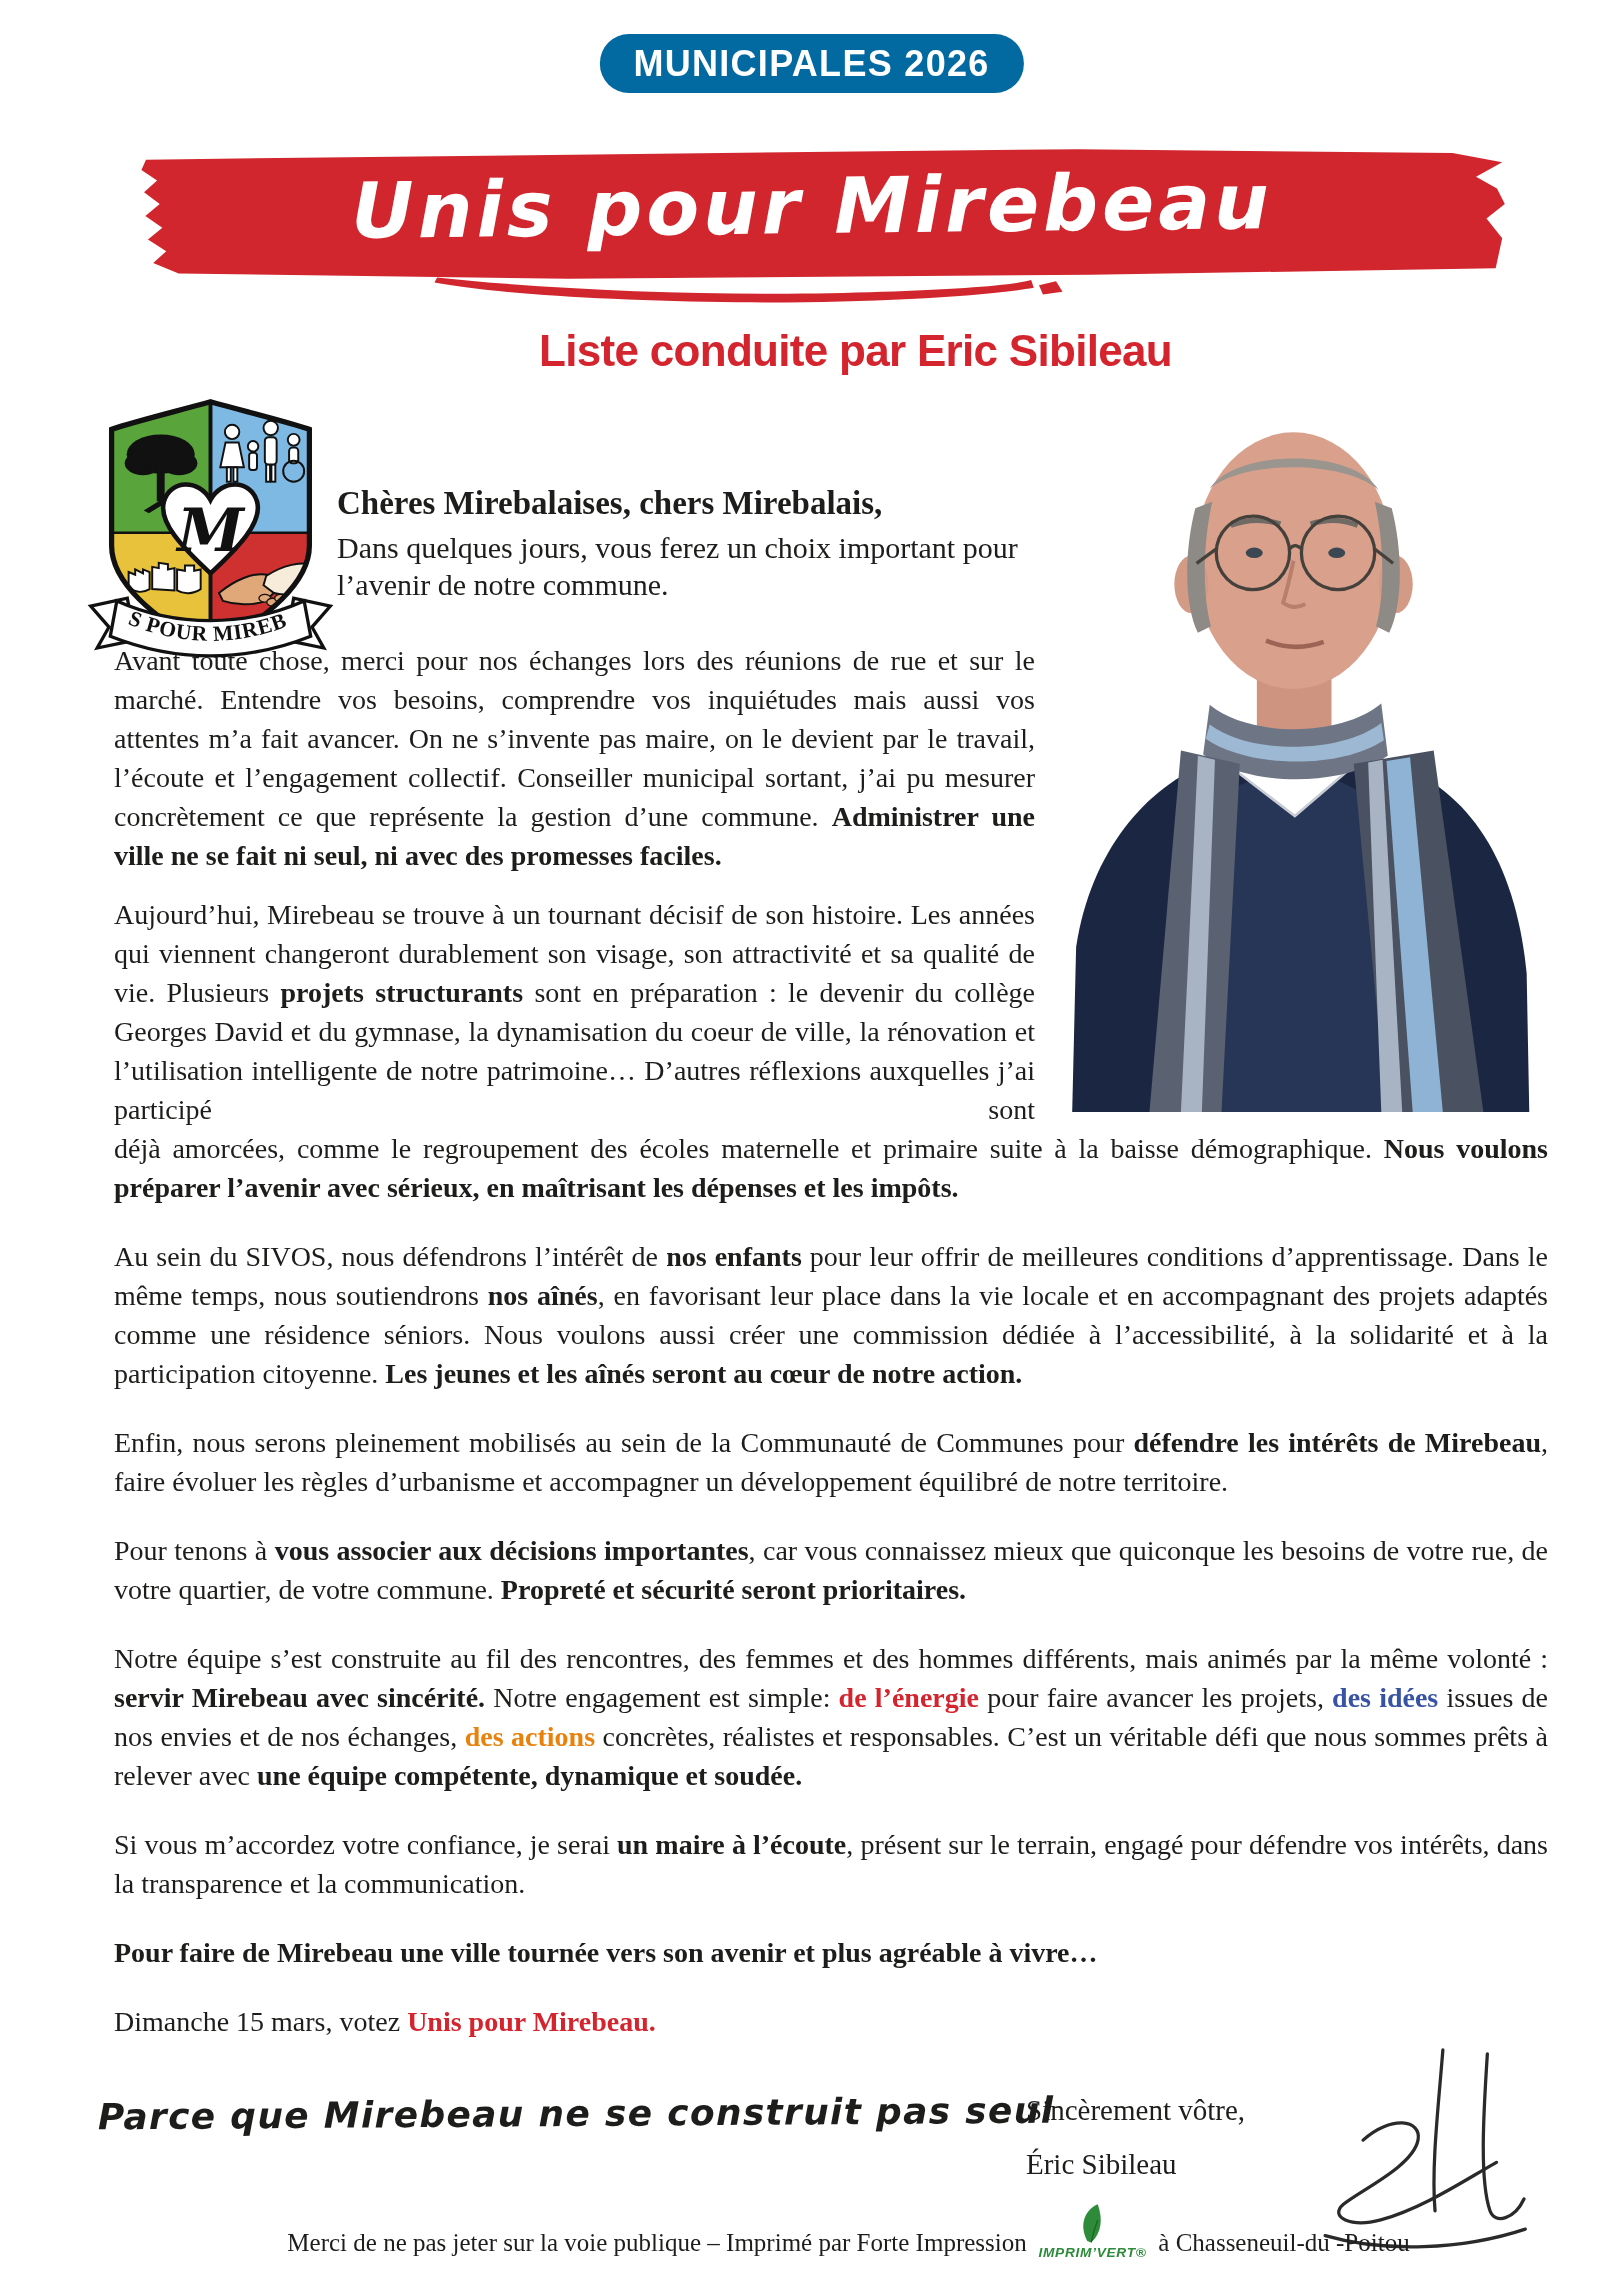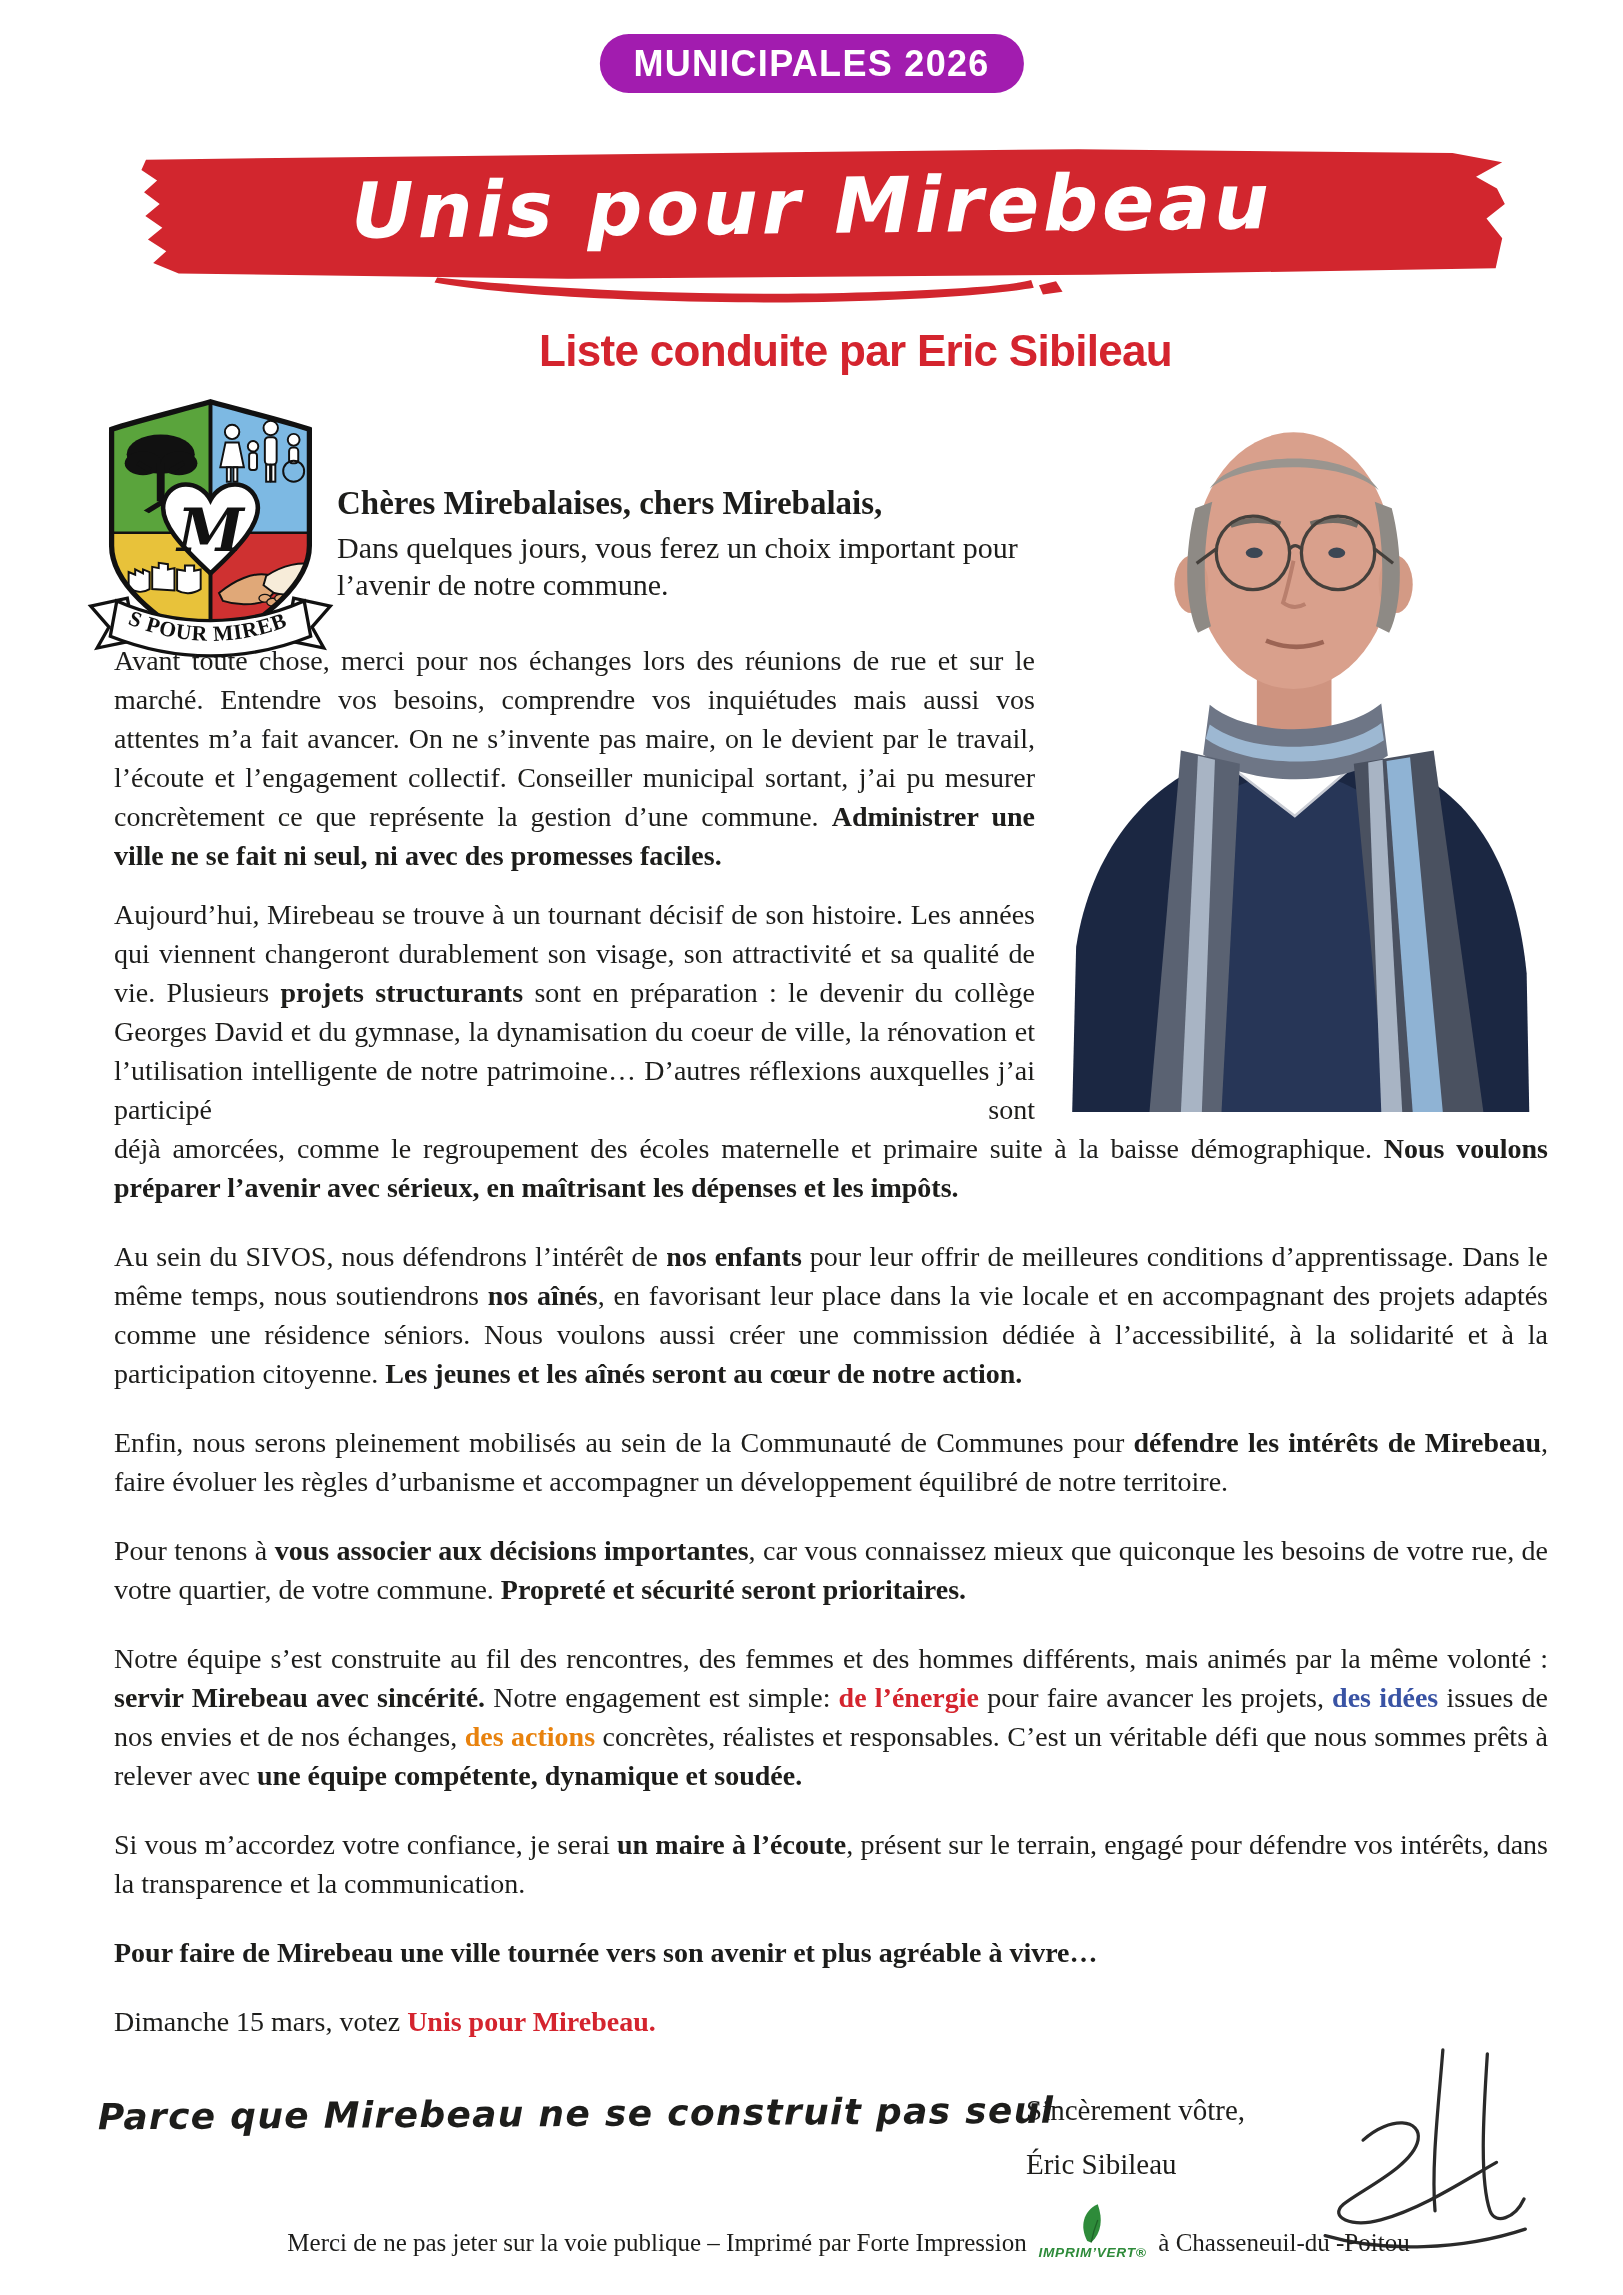--- a/index.html
+++ b/index.html
@@ -3,21 +3,21 @@
 <meta charset="utf-8">
 <style>
   html,body{margin:0;padding:0;background:#e8e8e8;}
   .page{
     position:relative; width:1623px; height:2295px; background:#ffffff;
     font-family:"Liberation Serif","DejaVu Serif",serif; color:#1d1d1b; overflow:hidden;
   }
   
   .badge{
     position:absolute; top:34px; left:50%; transform:translateX(-50%);
-    background:#a21caf; color:#ffffff; border-radius:29px;
+    background:#0369a1; color:#ffffff; border-radius:29px;
     font-family:"Liberation Sans","DejaVu Sans",sans-serif; font-weight:bold;
     font-size:36px; letter-spacing:1.3px; padding:8.5px 34px; white-space:nowrap;
   }
   
   .banner{position:absolute; left:110px; top:140px; width:1404px; height:168px;}
   .banner svg{position:absolute; inset:0;}
   .banner-text{
     position:absolute; left:0; top:22px; width:100%; text-align:center;
     font-family:"DejaVu Sans","Liberation Sans",sans-serif; font-style:italic; font-weight:bold;
     font-size:77px; color:#ffffff; letter-spacing:3.9px; transform:rotate(-0.6deg);

